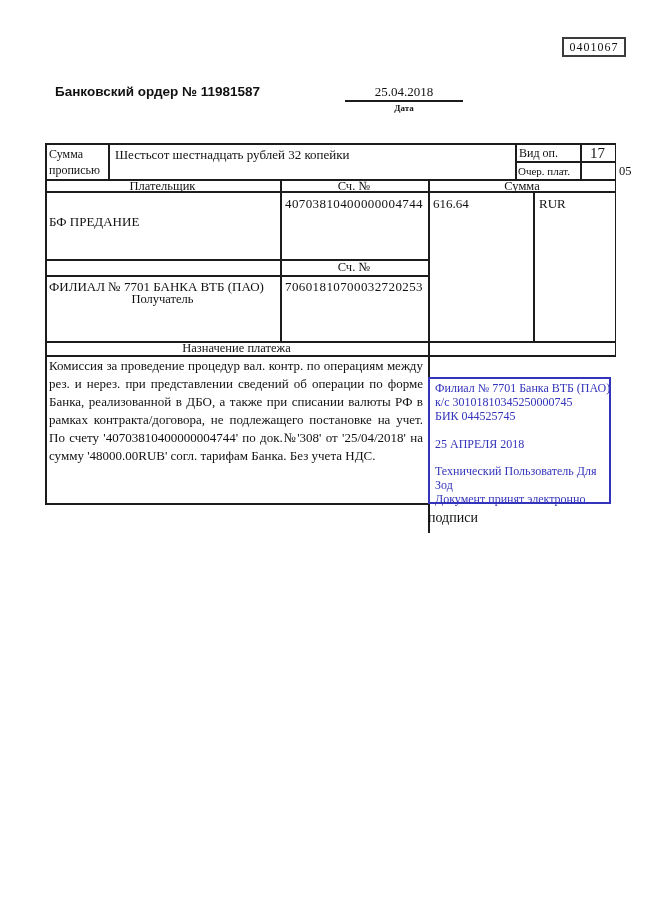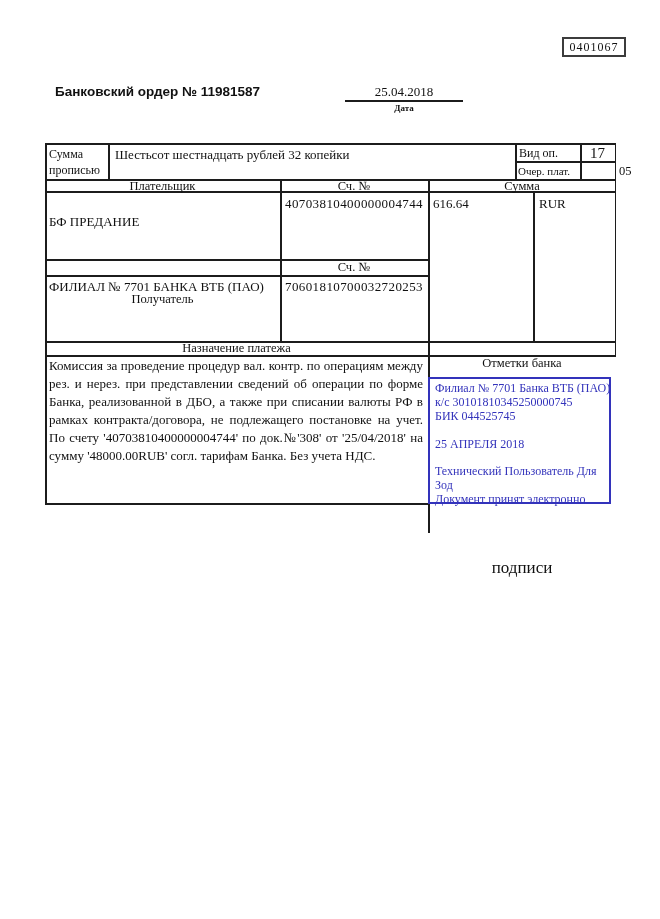--- a/index.html
+++ b/index.html
@@ -27,21 +27,21 @@
   .purpose-text {
     position:absolute; left:49px; top:357px; width:374px;
     font-size:13px; line-height:18px; text-align:justify; white-space:normal;
   }
   .stamp {
     position:absolute; left:428px; top:377px; width:183px; height:127px;
     border:2px solid #3333bb; color:#3333bb; padding:3px 5px;
     font-size:12px; line-height:13.9px;
   }
   .stamp-line { min-height:13.9px; white-space:nowrap; }
-  .signatures { position:absolute; left:428px; top:510px; width:188px; text-align:center; font-size:17px;margin-top:48px; }
+  .signatures { position:absolute; left:428px; top:510px; width:188px; font-size:14px; }
   .mono-num { letter-spacing:0.4px; }
 </style>
 </head>
 <body>
 
 <div class="page">
 
   <div class="code-box">
     <span>0401067</span>
   </div>
@@ -88,21 +88,20 @@
 
   <div class="hdr" style="left:45px; top:261px; width:235px;margin-top:32px;">Получатель</div>
   <div class="hdr" style="left:280px; top:261px; width:148px;">Сч. №</div>
 
   <div class="t" style="left:49px; top:279px;">ФИЛИАЛ № 7701 БАНКА ВТБ (ПАО)</div>
   <div class="t mono-num" style="left:285px; top:279px;">70601810700032720253</div>
 
   <div class="hdr" style="left:45px; top:342px; width:383px;text-align:center;">Назначение платежа</div>
   <div class="purpose-text">Комиссия за проведение процедур вал. контр. по операциям между рез. и нерез. при представлении сведений об операции по форме Банка, реализованной в ДБО, а также при списании валюты РФ в рамках контракта/договора, не подлежащего постановке на учет. По счету '40703810400000004744' по док.№'308' от '25/04/2018' на сумму '48000.00RUB' согл. тарифам Банка. Без учета НДС.</div>
 
-  <div class="hdr" style="left:428px; top:357px; width:188px;">Отметки банка</div>
 
   <div class="stamp">
     <div class="stamp-line">Филиал № 7701 Банка ВТБ (ПАО)</div>
     <div class="stamp-line">к/с 30101810345250000745</div>
     <div class="stamp-line">БИК 044525745</div>
     <div class="stamp-line"></div>
     <div class="stamp-line">25 АПРЕЛЯ 2018</div>
     <div class="stamp-line"></div>
     <div class="stamp-line">Технический Пользователь Для</div>
     <div class="stamp-line">Зод</div>

